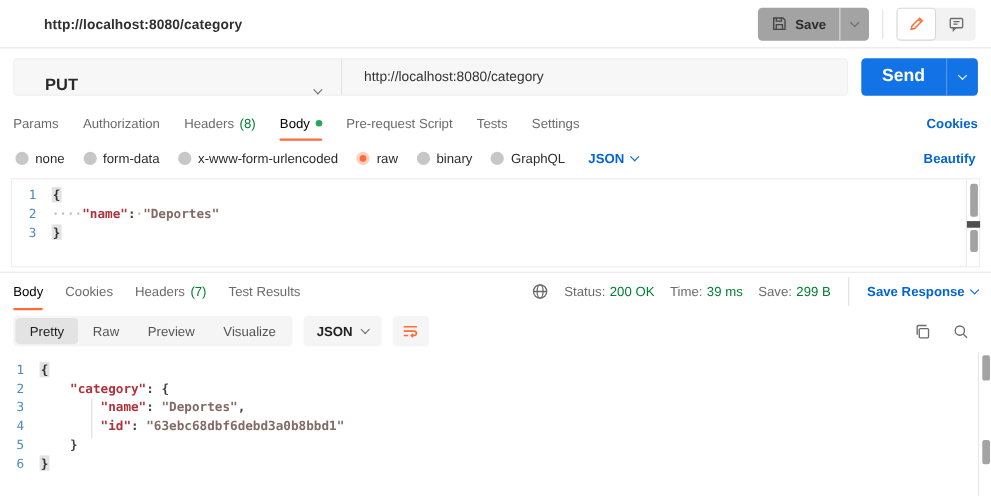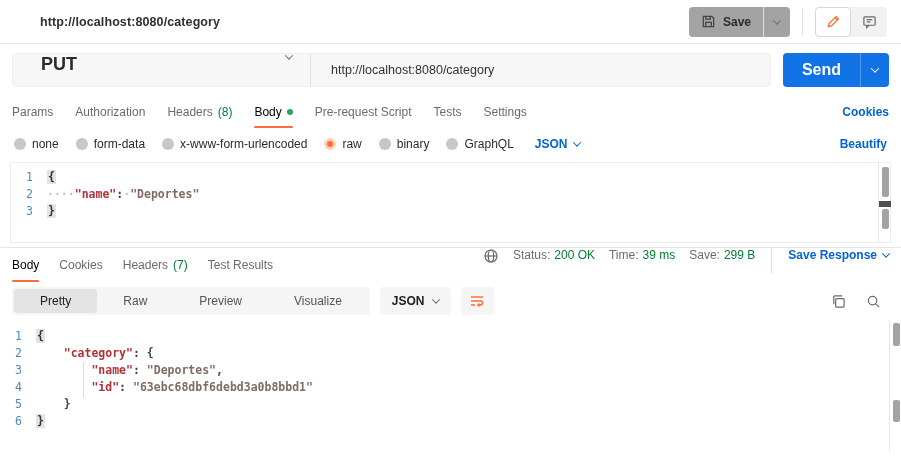--- a/index.html
+++ b/index.html
@@ -17,22 +17,22 @@
   .save-main { display:flex; align-items:center; gap:7px; padding:0 12px; font-weight:700; color:#2b2b2b; cursor:pointer; }
   .save-caret { display:flex; align-items:center; padding:0 10px; border-left:1px solid #dcdcdc; color:#6b6b6b; cursor:pointer; }
   .v-sep { width:1px; height:26px; background:#e0e0e0; margin:0 12px; }
   .edit-group { display:flex; height:30px; background:#f2f2f2; border-radius:4px; }
   .icon-btn { width:36px; display:flex; align-items:center; justify-content:center; cursor:pointer; }
   .icon-btn.white { background:#fff; border:1px solid #d8d8d8; border-radius:4px; }
 
   
   .reqbar { height:51px; display:flex; align-items:center; padding:0 12px; gap:12px; }
   .url-control { flex:1; height:34px; display:flex; background:#f7f7f7; border:1px solid #efefef; border-radius:4px; }
-  .method { width:298px; display:flex; align-items:flex-start; padding:0 18px 0 28px; border-right:1px solid #e3e3e3;
-    font-weight:700; font-size:18px; color:#2b2b2b; cursor:pointer; }
+  .method { width:298px; display:flex; align-items:flex-end; padding:0 18px 0 28px; border-right:1px solid #e3e3e3;
+    font-weight:700; font-size:15px; color:#2b2b2b; cursor:pointer; }
   .method .chev { margin-left:auto; color:#6b6b6b; }
   .url-text { display:flex; align-items:center; padding-left:20px; font-size:12.5px; color:#333; flex:1; cursor:text; }
   .send-group { display:flex; height:34px; background:#1273e6; border-radius:4px; color:#fff; overflow:hidden; }
   .send-main { display:flex; align-items:center; padding:0 19px; font-weight:700; font-size:16px; cursor:pointer; }
   .send-caret { display:flex; align-items:center; justify-content:center; width:29px; border-left:1px solid rgba(255,255,255,.28); cursor:pointer; }
 
   
   .tabrow { height:33px; display:flex; align-items:stretch; padding:0 12px; gap:22px; }
   .tab { display:flex; align-items:center; gap:5px; color:#6b6b6b; cursor:pointer; position:relative; white-space:nowrap; }
   .tab.active { color:#000000;justify-content:space-between; }
@@ -62,27 +62,27 @@
   .tok-ws { color:#cdbdb0; }
   .tok-brace-hl { background:#e3e3e3; color:#333; padding:0 1px; }
 
   .scrollbar { position:absolute; top:0; right:0; width:12px; height:100%; border-left:1px solid #e7e7e7; }
   .thumb { position:absolute; left:3px; width:7px; background:#a3a3a3; border-radius:2px; }
   .darkbar { position:absolute; left:0; width:12px; background:#4f4f4f; }
 
   
   .resp-sep { border-top:1px solid #e6e6e6; margin-top:4px; }
   .resp-tabrow { height:34px; display:flex; align-items:stretch; padding:0 12px; gap:20px; }
-  .meta { margin-left:auto; display:flex; align-items:flex-start; gap:14px; color:#6b6b6b; }
+  .meta { margin-left:auto; display:flex; align-items:center; gap:14px; color:#6b6b6b; }
   .meta .pair { display:flex; gap:4px; white-space:nowrap; }
   .meta .val { color:#007f31; }
 
   .viewrow { height:38px; display:flex; align-items:center; padding:0 12px; gap:10px; }
   .seg-group { display:flex; background:#f5f5f5; border-radius:4px; padding:2px; height:28px; }
-  .seg { display:flex; align-items:center; padding:0 26px; color:#555; border-radius:4px; cursor:pointer; }
+  .seg { display:flex; align-items:center; padding:0 13px; color:#555; border-radius:4px; cursor:pointer; }
   .seg.active { background:#e3e3e3; color:#212121; }
   .chip { display:flex; align-items:center; gap:8px; background:#f5f5f5; border-radius:4px; height:28px; padding:0 12px;
     font-weight:600; color:#212121; cursor:pointer; }
   .chip .chev { color:#6b6b6b; }
   .wrap-chip { width:33px; justify-content:center; padding:0; }
   .resp-icons { margin-left:auto; display:flex; align-items:center; gap:20px; padding-right:8px; }
   .resp-icons .icon-plain { cursor:pointer; display:flex; }
 
   .resp-editor { height:139px; padding-top:8px; }
   .indent-guide { position:absolute; left:83px; top:42px; height:36px; border-left:1px solid #dcdcdc; }

